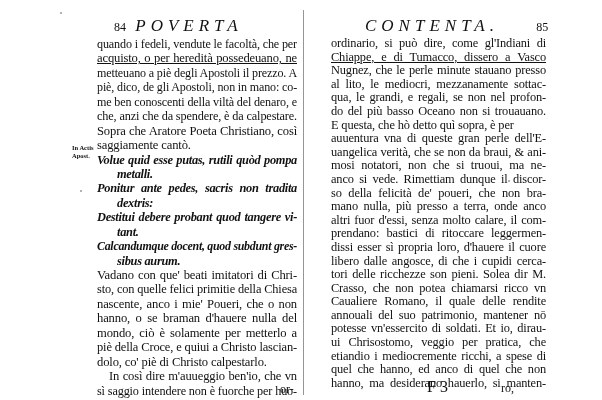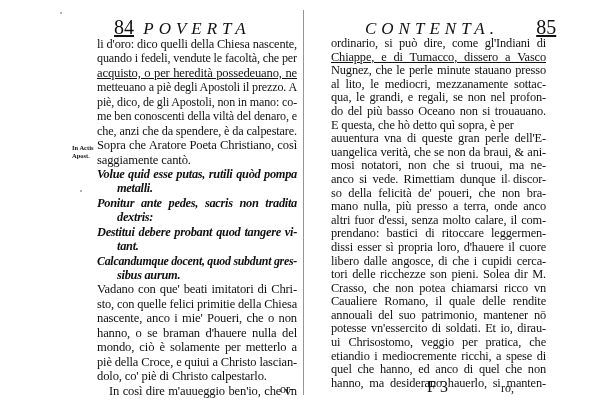--- a/index.html
+++ b/index.html
@@ -7,21 +7,21 @@
     width:602px; height:400px; background:#ffffff; position:relative; overflow:hidden;
     font-family:"Liberation Serif","DejaVu Serif",serif; color:#111;
   }
   .page { position:absolute; top:0; height:400px; }
   .page-left { left:0; width:303px; }
   .page-right { left:303px; width:299px; }
   .gutter { position:absolute; left:303px; top:10px; width:1px; height:385px; background:#6a6a6a; opacity:0.7; }
   .speck { position:absolute; width:2px; height:2px; background:#999; border-radius:1px; }
 
   .header { position:absolute; font-size:17px; letter-spacing:3px; white-space:nowrap; }
-  .header .num { font-style:normal; letter-spacing:0; font-size:20px;text-decoration:underline; }
+  .header .num { font-style:normal; letter-spacing:0; font-size:12px; }
   .header .title { font-style:italic; letter-spacing:5px; }
 
   .lines { position:absolute; }
   .line { height:14.45px; line-height:14.45px; font-size:12.6px; white-space:nowrap; letter-spacing:-0.15px; }
   .line.italic { font-style:italic; font-weight:bold; font-size:12.4px; letter-spacing:-0.3px; }
   .line.indent { padding-left:12px; }
   .line.verse-indent { padding-left:20px; }
   .lines-right .line { height:13.6px; line-height:13.6px; font-size:12.4px; }
 
   .margin-note { position:absolute; font-size:6.5px; font-weight:bold; line-height:7.5px; white-space:nowrap; }
@@ -36,21 +36,20 @@
     <span class="num">84</span>
     <span class="title" style="margin-left:2px;">POVERTA</span>
   </div>
 
   <div class="margin-note" style="left:72px; top:144px;">
     <div>In Actis</div>
     <div>Apost.</div>
   </div>
 
   <div class="lines lines-left" id="lines-left" style="left:97px; top:37px; width:200px;">
-      <div class="line"><span style="display: inline-block; transform-origin: left center; transform: scaleX(0.98152);">li d'oro: dico quelli della Chiesa nascente,</span></div>
       <div class="line"><span style="display: inline-block; transform-origin: left center; transform: scaleX(0.962696);">quando i fedeli, vendute le facoltà, che per</span></div>
       <div class="line"><span style="word-spacing: 0.5625px; text-decoration: underline;">acquisto, o per heredità possedeuano, ne</span></div>
       <div class="line"><span style="display: inline-block; transform-origin: left center; transform: scaleX(0.956938);">metteuano a piè degli Apostoli il prezzo. A</span></div>
       <div class="line"><span style="display: inline-block; transform-origin: left center; transform: scaleX(0.955937);">piè, dico, de gli Apostoli, non in mano: co-</span></div>
       <div class="line"><span style="display: inline-block; transform-origin: left center; transform: scaleX(0.960312);">me ben conoscenti della viltà del denaro, e</span></div>
       <div class="line"><span style="display: inline-block; transform-origin: left center; transform: scaleX(0.973606);">che, anzi che da spendere, è da calpestare.</span></div>
       <div class="line"><span style="word-spacing: 0.35px;">Sopra che Aratore Poeta Christiano, così</span></div>
       <div class="line"><span>saggiamente cantò.</span></div>
       <div class="line italic"><span style="word-spacing: 0.848958px;">Volue quid esse putas, rutili quòd pompa</span></div>
       <div class="line italic verse-indent"><span>metalli.</span></div>

